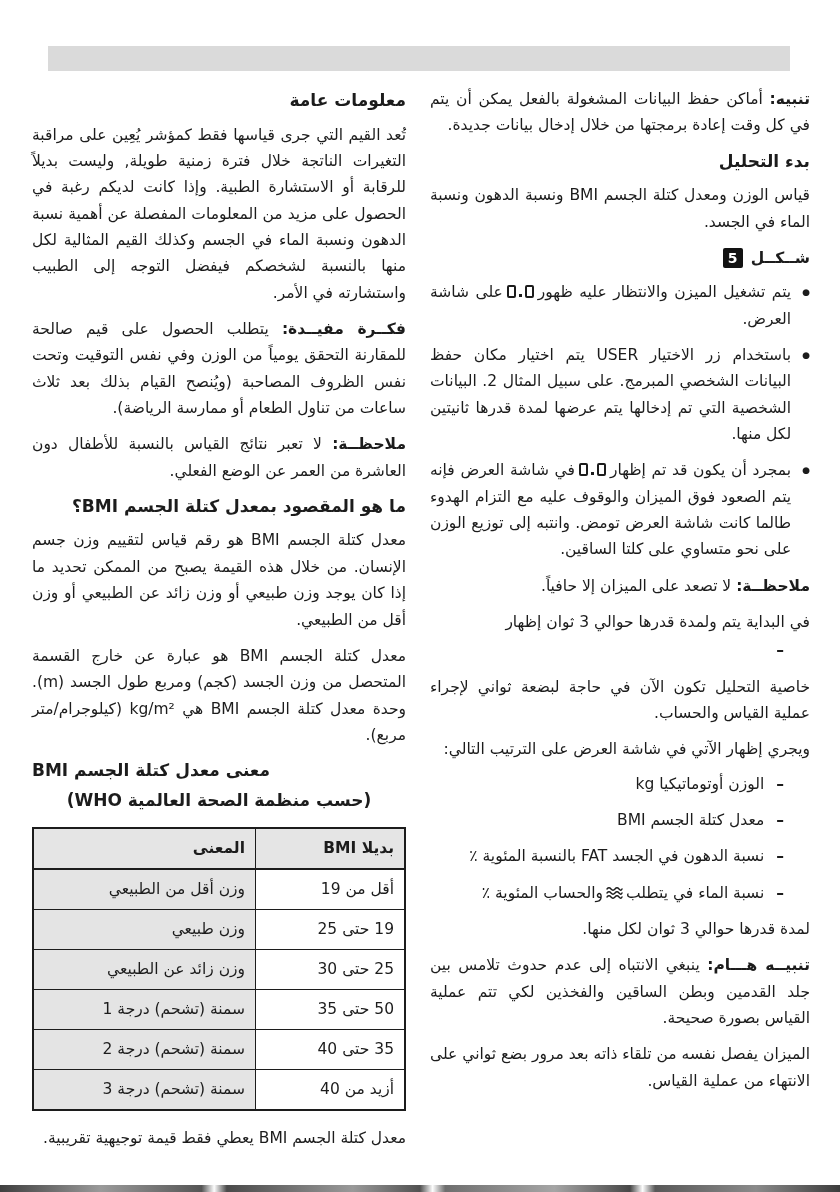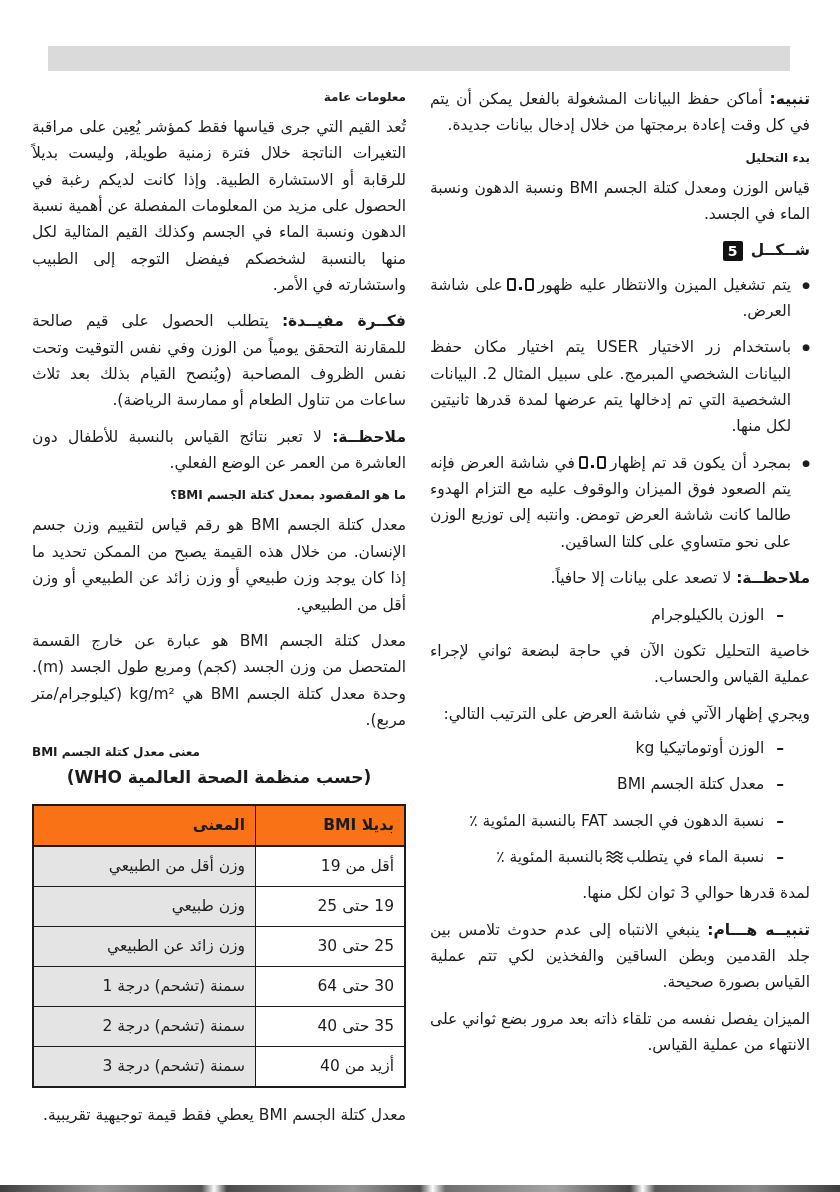--- a/index.html
+++ b/index.html
@@ -13,21 +13,21 @@
   .header-bar{position:absolute;top:46px;left:48px;width:742px;height:25px;background:#dadada;}
   .content{
     position:absolute;top:86px;right:30px;left:28px;
     display:flex;gap:24px;direction:rtl;
   }
   .col{font-size:15.5px;line-height:1.7;text-align:justify;}
   .col-right{width:380px;}
   .col-left{width:374px;}
   p{margin:0 0 10px 0;}
   .b{font-weight:bold;}
-  h2{font-size:12px;font-weight:bold;margin:6px 0 8px 0;line-height:1.5;text-align:right;}
+  h2{font-size:17px;font-weight:bold;margin:6px 0 8px 0;line-height:1.5;text-align:right;}
   h2.center{text-align:left;margin-bottom:0;}
   .subtitle{font-weight:bold;font-size:17px;text-align:center;margin:2px 0 12px 0;}
   .figure-line{display:flex;align-items:center;gap:8px;font-weight:bold;margin:2px 0 8px 0;}
   .figure-badge{
     display:inline-block;width:20px;height:20px;background:#121212;color:#fff;
     font-size:14px;line-height:20px;text-align:center;border-radius:2px;font-weight:bold;
   }
   .bullet{display:flex;gap:11px;margin:0 0 10px 0;}
   .bullet .dot{flex:0 0 auto;font-size:9px;line-height:26px;}
   .bullet .txt{flex:1;}
@@ -40,21 +40,21 @@
   .seg .dp{width:3px;height:3px;background:#1c1c1c;margin-bottom:1px;}
   .water-svg{vertical-align:-2px;margin:0 3px;}
   
   table.bmi{
     border-collapse:collapse;width:100%;margin:4px 0 14px 0;
     border:2px solid #1c1c1c;font-size:15.5px;
   }
   table.bmi th,table.bmi td{
     border:1px solid #1c1c1c;height:35px;padding:2px 10px;text-align:right;vertical-align:middle;
   }
-  table.bmi th{font-weight:bold;background:#f97316;border-bottom:2px solid #1c1c1c;}
+  table.bmi th{font-weight:bold;background:#e5e5e5;border-bottom:2px solid #1c1c1c;}
   table.bmi td.value{width:128px;background:#fff;}
   table.bmi td.meaning{background:#e4e4e4;text-align:right;}
   .edge-artifact{
     position:absolute;bottom:0;left:0;width:840px;height:7px;
     background:linear-gradient(90deg,#3f3f3f 0%,#9a9a9a 12%,#555 24%,#fdfdfd 25.5%,#4a4a4a 27%,#999 42%,#515151 50%,#fdfdfd 51.5%,#6e6e6e 53%,#a5a5a5 66%,#474747 75%,#fdfdfd 76.5%,#585858 78%,#8a8a8a 90%,#3c3c3c 100%);
   }
 </style>
 </head>
 <body>
 
@@ -96,26 +96,26 @@
         <span class="dot">●</span>
         <div class="txt">
           <span>بمجرد أن يكون قد تم إظهار</span><span class="seg">
               <i class="digit"></i>
               <b class="dp"></b>
               <i class="digit"></i>
             </span><span>في شاشة العرض فإنه يتم الصعود فوق الميزان والوقوف عليه مع التزام الهدوء طالما كانت شاشة العرض تومض. وانتبه إلى توزيع الوزن على نحو متساوي على كلتا الساقين.</span>
         </div>
       </div>
 
-      <p><span class="b">ملاحظــة:</span> <span>لا تصعد على بيانات إلا حافياً.</span></p>
-
-
-      <div class="dash-item">
-        <span class="dash">–</span>
-        <div class="txt">الوزن بالكيلوجرام</div>
+      <p><span class="b">ملاحظــة:</span> <span>لا تصعد على الميزان إلا حافياً.</span></p>
+
+      <p style="margin-bottom:2px;">في البداية يتم ولمدة قدرها حوالي 3 ثوان إظهار</p>
+
+      <div class="dash-item">
+        <span class="dash">–</span>
       </div>
 
       <p>خاصية التحليل تكون الآن في حاجة لبضعة ثواني لإجراء عملية القياس والحساب.</p>
 
       <p style="margin-bottom:8px;">ويجري إظهار الآتي في شاشة العرض على الترتيب التالي:</p>
 
       <div class="dash-item">
         <span class="dash">–</span>
         <div class="txt">الوزن أوتوماتيكيا kg</div>
       </div>
@@ -132,21 +132,21 @@
 
       <div class="dash-item">
         <span class="dash">–</span>
         <div class="txt">
           <span>نسبة الماء في يتطلب</span><svg class="water-svg" width="17" height="14" viewBox="0 0 17 14">
               <g fill="none" stroke="#1c1c1c" stroke-width="1.4" stroke-linecap="round">
                 <path d="M1 3 q2 -2.4 4 0 t4 0 t4 0 t3 0"></path>
                 <path d="M1 7 q2 -2.4 4 0 t4 0 t4 0 t3 0"></path>
                 <path d="M1 11 q2 -2.4 4 0 t4 0 t4 0 t3 0"></path>
               </g>
-            </svg><span>بالنسبة المئوية ٪</span>
+            </svg><span>والحساب المئوية ٪</span>
         </div>
       </div>
 
       <p>لمدة قدرها حوالي 3 ثوان لكل منها.</p>
 
 
       <p><span class="b">تنبيــه هـــام:</span> <span>ينبغي الانتباه إلى عدم حدوث تلامس بين جلد القدمين وبطن الساقين والفخذين لكي تتم عملية القياس بصورة صحيحة.</span></p>
 
       <p>الميزان يفصل نفسه من تلقاء ذاته بعد مرور بضع ثواني على الانتهاء من عملية القياس.</p>
     </div>
@@ -184,21 +184,21 @@
           </tr>
           <tr>
             <td class="value">19 حتى 25</td>
             <td class="meaning">وزن طبيعي</td>
           </tr>
           <tr>
             <td class="value">25 حتى 30</td>
             <td class="meaning">وزن زائد عن الطبيعي</td>
           </tr>
           <tr>
-            <td class="value">30 حتى 64</td>
+            <td class="value">50 حتى 35</td>
             <td class="meaning">سمنة (تشحم) درجة 1</td>
           </tr>
           <tr>
             <td class="value">35 حتى 40</td>
             <td class="meaning">سمنة (تشحم) درجة 2</td>
           </tr>
           <tr>
             <td class="value">أزيد من 40</td>
             <td class="meaning">سمنة (تشحم) درجة 3</td>
           </tr>

